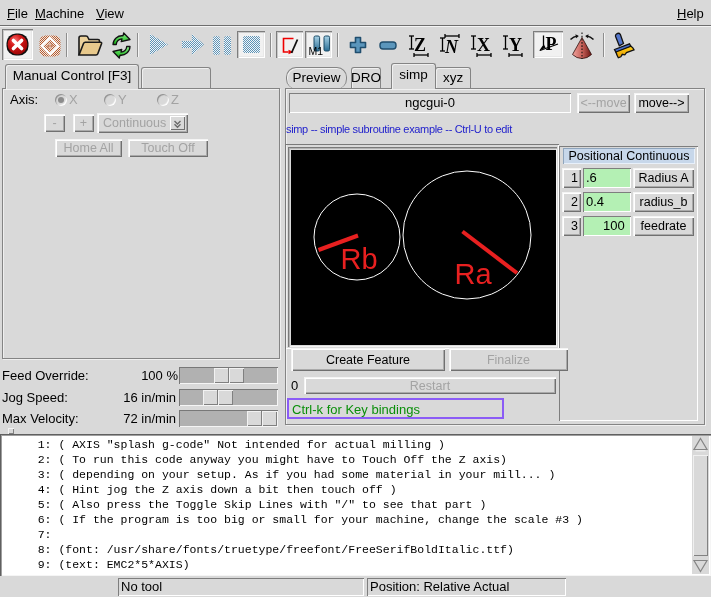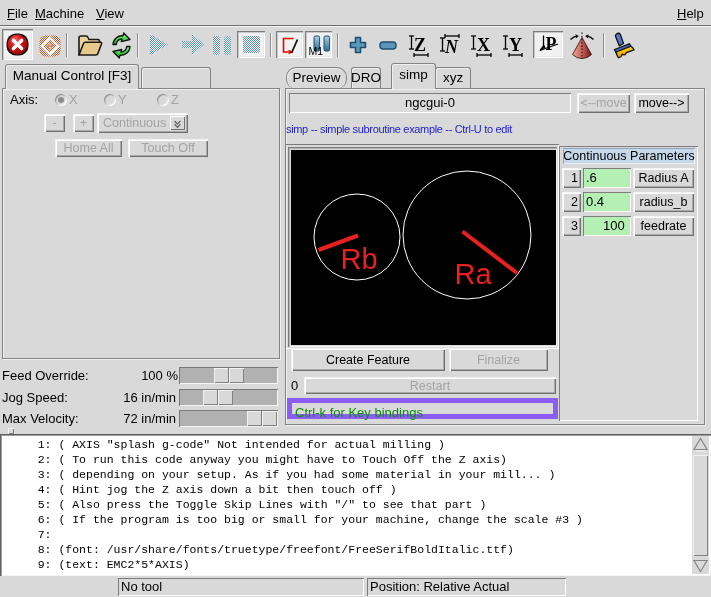--- a/index.html
+++ b/index.html
@@ -277,36 +277,36 @@
    <circle cx="176" cy="85" r="64" fill="none" stroke="#fff" stroke-width="1"></circle>
    <line x1="67" y1="85.5" x2="27.5" y2="100" stroke="#e82020" stroke-width="4"></line>
    <line x1="171.5" y1="81.5" x2="226" y2="123" stroke="#e82020" stroke-width="4"></line>
    <text x="49.5" y="119" fill="#e82020" font-size="29px" font-family="Liberation Sans">Rb</text>
    <text x="163.5" y="134" fill="#e82020" font-size="29px" font-family="Liberation Sans">Ra</text>
   </svg>
  </div>
 </div>
 
 <div class="abs sunken" style="left:559px;top:146px;width:139px;height:275px;z-index:4;"></div>
-<div class="abs" style="left:563px;top:148px;width:132px;height:16px;background:#c7d7ea;box-shadow:inset 1px 1px 0 #8fa5bd, inset -1px -1px 0 #e8f0fa;text-align:center;font-size:12.5px;line-height:16px;z-index:5;">Continuous Parameters</div>
+<div class="abs" style="left:563px;top:148px;width:132px;height:16px;background:#c7d7ea;box-shadow:inset 1px 1px 0 #8fa5bd, inset -1px -1px 0 #e8f0fa;text-align:center;font-size:12.5px;line-height:16px;z-index:5;">Positional Continuous</div>
 <div class="abs btn" style="left:562px;top:168px;width:19px;height:20px;justify-content:flex-end;padding-right:3px;z-index:5;">1</div>
 <div class="abs sunken" style="left:583px;top:168px;width:48px;height:20px;background:#b4f0b4;line-height:20px;padding-left:3px;z-index:5;">.6</div>
 <div class="abs btn" style="left:633px;top:168px;width:61px;height:20px;z-index:5;">Radius A</div>
 <div class="abs btn" style="left:562px;top:192px;width:19px;height:20px;justify-content:flex-end;padding-right:3px;z-index:5;">2</div>
 <div class="abs sunken" style="left:583px;top:192px;width:48px;height:20px;background:#b4f0b4;line-height:20px;padding-left:3px;z-index:5;">0.4</div>
 <div class="abs btn" style="left:633px;top:192px;width:61px;height:20px;z-index:5;">radius_b</div>
 <div class="abs btn" style="left:562px;top:216px;width:19px;height:20px;justify-content:flex-end;padding-right:3px;z-index:5;">3</div>
 <div class="abs sunken" style="left:583px;top:216px;width:48px;height:20px;background:#b4f0b4;line-height:20px;padding-left:20px;z-index:5;">100</div>
 <div class="abs btn" style="left:633px;top:216px;width:61px;height:20px;z-index:5;">feedrate</div>
 
 <div class="abs btn" style="left:291px;top:348px;width:154px;height:23px;z-index:4;">Create Feature</div>
-<div class="abs btn dis" style="left:449px;top:348px;width:99px;height:23px;z-index:4;">Finalize</div>
+<div class="abs btn dis" style="left:449px;top:348px;width:119px;height:23px;z-index:4;">Finalize</div>
 <div class="abs" style="left:291px;top:378px;z-index:4;">0</div>
 <div class="abs btn dis" style="left:304px;top:377px;width:252px;height:17px;z-index:4;">Restart</div>
-<div class="abs" style="left:287px;top:398px;width:271px;height:21px;border:5px solid #8b5cf6;z-index:4;">
+<div class="abs" style="left:287px;top:398px;width:217px;height:21px;border:2px solid #8b5cf6;z-index:4;">
     <span style="position:absolute;left:3px;top:2px;color:#0a8f0a;">Ctrl-k for Key bindings</span>
   </div>
 
 <div class="abs" style="left:8px;top:428px;width:6px;height:6px;background:#d9d9d9;box-shadow:inset 1px 1px 0 #f2f2f2, inset -1px -1px 0 #808080;z-index:4;"></div>
 
 <div class="abs" style="left:0;top:434px;width:711px;height:142px;background:#ffffff;box-shadow:inset 1px 1px 0 #606060, inset 2px 2px 0 #9f9f9f, inset -1px -1px 0 #f5f5f5;">
 <pre style="position:absolute;left:17px;top:3px;font-family:'Liberation Mono',monospace;font-size:11.5px;line-height:15px;">   1: ( AXIS "splash g-code" Not intended for actual milling )
    2: ( To run this code anyway you might have to Touch Off the Z axis)
    3: ( depending on your setup. As if you had some material in your mill... )
    4: ( Hint jog the Z axis down a bit then touch off )

